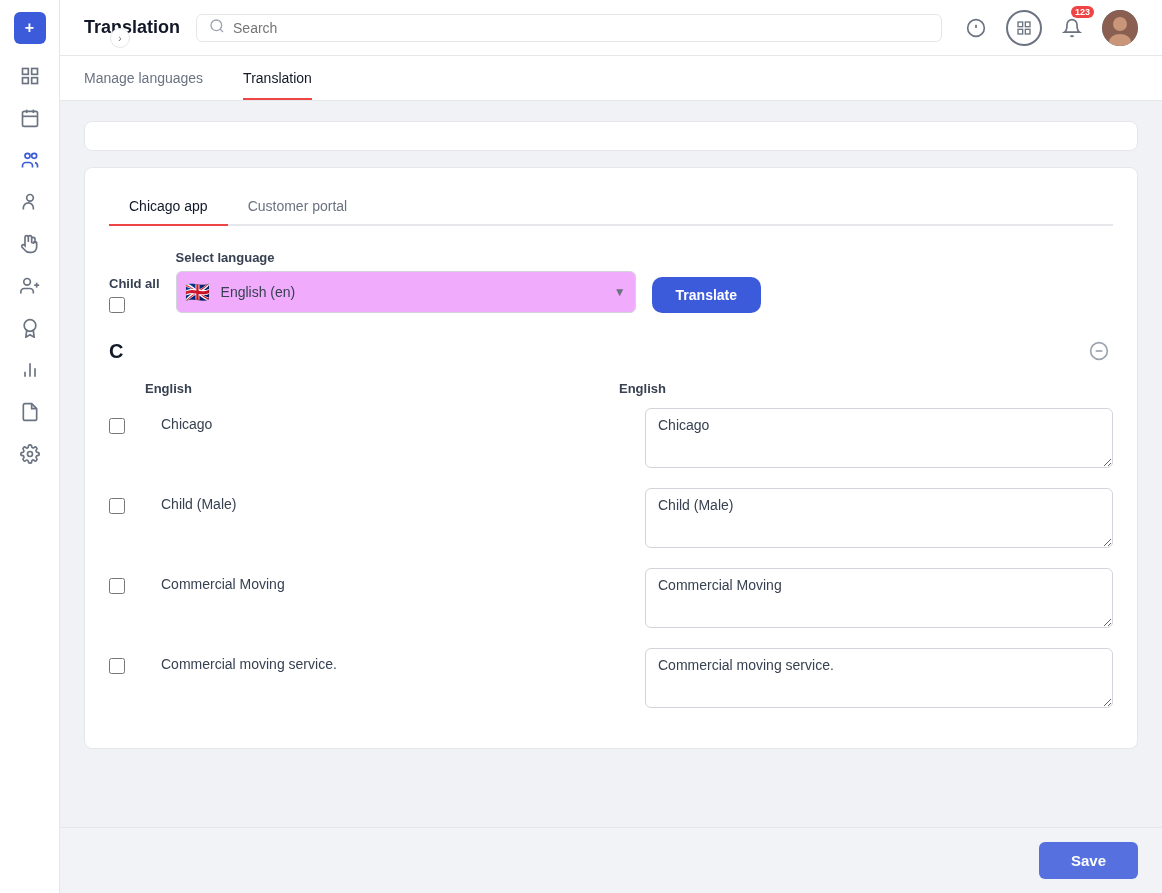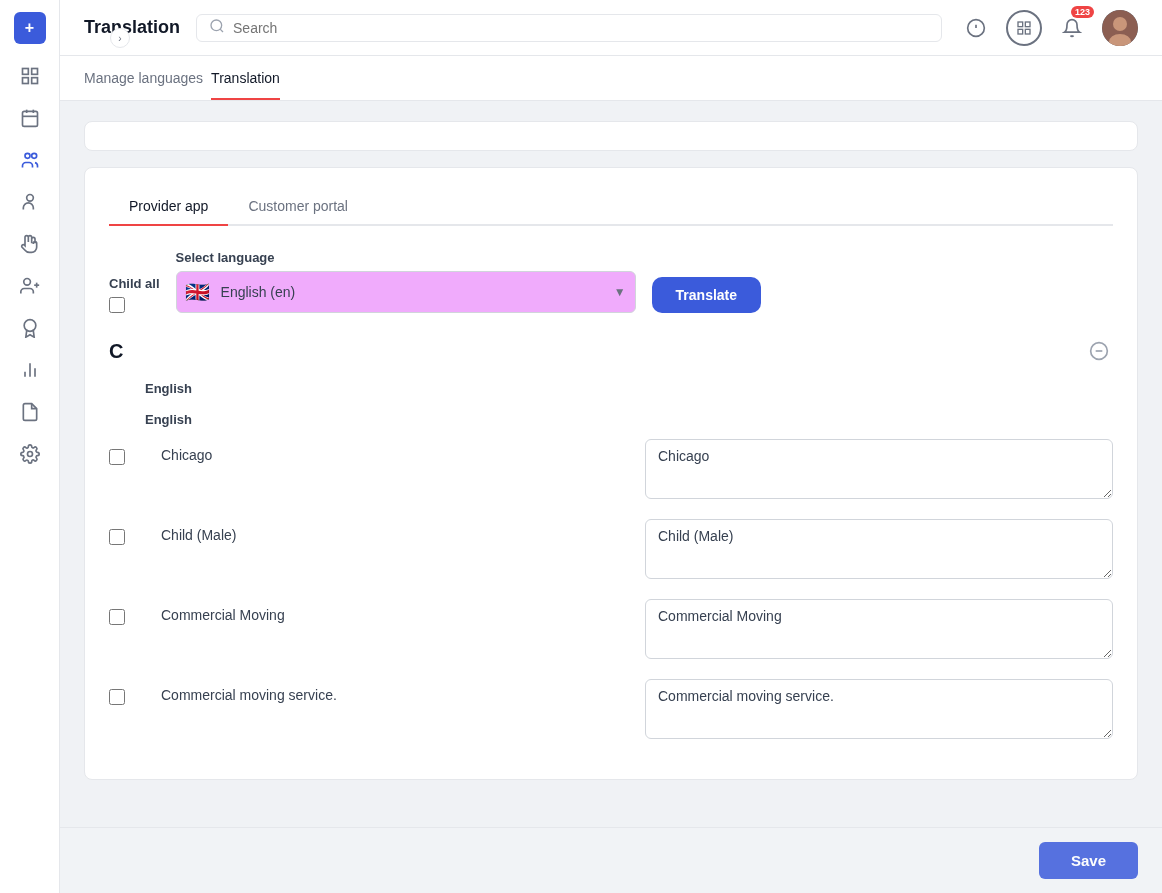--- a/index.html
+++ b/index.html
@@ -95,21 +95,21 @@
     .grid-icon-btn {
       width: 36px; height: 36px; border-radius: 50%; border: 2px solid #6b7280;
       display: flex; align-items: center; justify-content: center; color: #6b7280; font-size: 14px; cursor: pointer;
     }
 
     
     .tabs-bar {
       background: #fff;
       padding: 0 24px;
       display: flex;
-      gap: 8px;
+      gap: 40px;
       border-bottom: 1px solid #e5e7eb;
       flex-shrink: 0;
       align-items: center;
     }
     .tab-item {
       padding: 14px 0 12px;
       font-size: 14px;
       color: #6b7280;
       cursor: pointer;
       border-bottom: 2px solid transparent;
@@ -236,21 +236,21 @@
     .collapse-btn {
       width: 28px; height: 28px; border-radius: 50%; border: none;
       background: transparent; cursor: pointer;
       display: flex; align-items: center; justify-content: center;
       color: #9ca3af; font-size: 18px;
     }
 
     
     .translation-headers {
       display: grid;
-      grid-template-columns: 1fr;
+      grid-template-columns: 1fr 1fr;
       gap: 16px;
       padding: 0 36px;
       margin-bottom: 12px;
     }
     .col-header {
       font-size: 13px;
       font-weight: 700;
       color: #374151;
     }
 
@@ -465,21 +465,21 @@
     <div class="tab-item active">Translation</div>
   </div>
 
   <div class="content">
 
     <div class="prev-card"></div>
 
     <div class="card">
 
       <div class="sub-tabs">
-        <div class="sub-tab active">Provider app</div>
+        <div class="sub-tab active">Chicago app</div>
         <div class="sub-tab">Customer portal</div>
       </div>
 
       <div class="controls-row">
         <div class="form-group">
           <span class="form-label">Child all</span>
           <input type="checkbox" class="select-all-checkbox" style="">
         </div>
         <div class="form-group">
           <span class="form-label">Select language</span>

